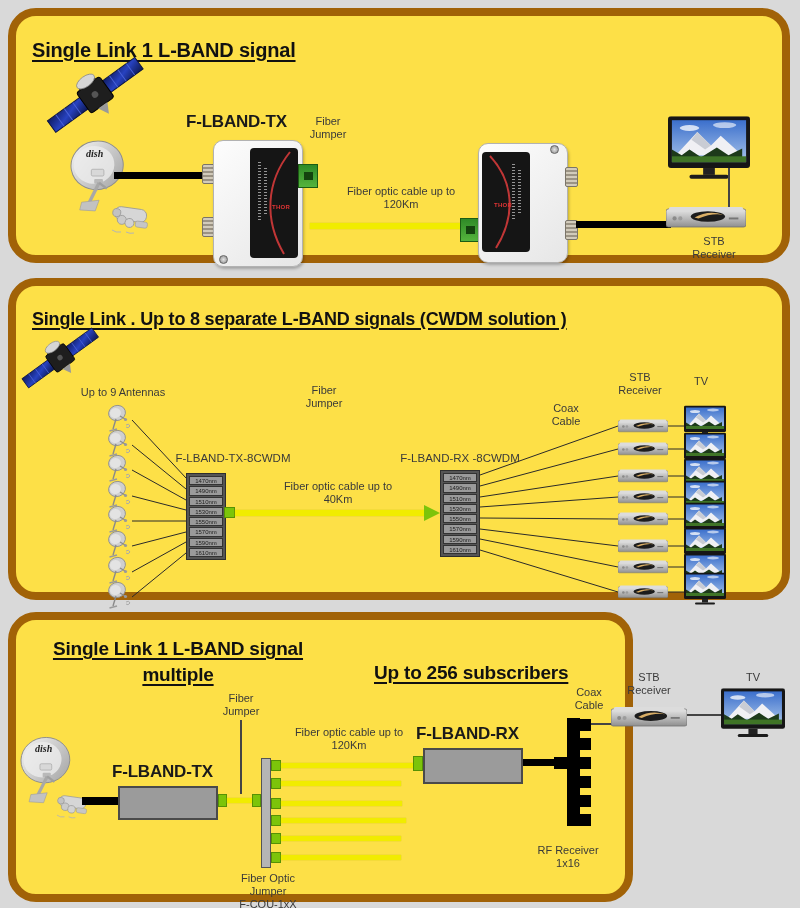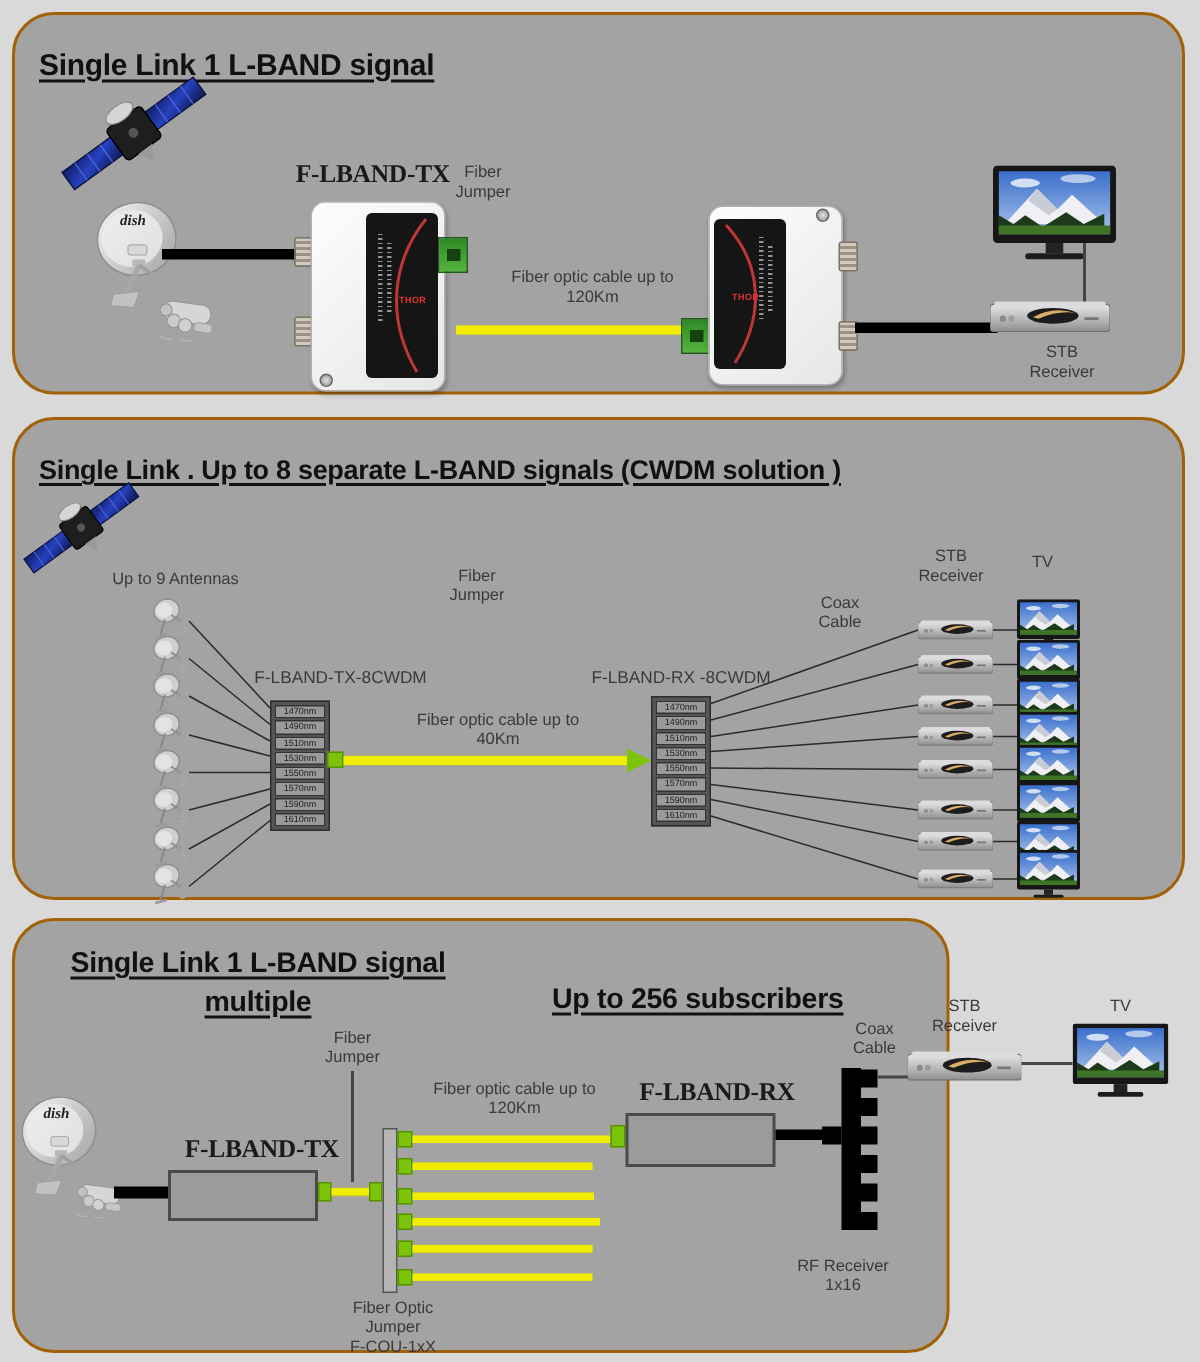--- a/index.html
+++ b/index.html
@@ -3,37 +3,37 @@
 <meta charset="utf-8">
 <style>
   html,body{margin:0;padding:0;}
   body{
     width:800px;height:908px;position:relative;
     background:#d9d9d9;
     font-family:"Liberation Sans", sans-serif;
     overflow:hidden;
   }
   .panel{
-    position:absolute;background:#a3a3a3;
-    border:2px solid #a16207;border-radius:28px;
+    position:absolute;background:#fde047;
+    border:8px solid #a16207;border-radius:28px;
     box-sizing:border-box;
   }
   .abs{position:absolute;}
   .title{
     position:absolute;font-weight:bold;color:#111;
     text-decoration:underline;text-decoration-thickness:2px;text-underline-offset:3px;
     white-space:nowrap;letter-spacing:-0.2px;
   }
   .lbl{
     position:absolute;font-size:11px;color:#3a3a3a;line-height:13px;text-align:center;
   }
   .lbl span{display:block;}
   .boldlbl{
-    position:absolute;font-size:17px;font-weight:bold;color:#1a1a1a;text-align:right;
-    white-space:nowrap;letter-spacing:-0.2px;font-family:Liberation Serif, serif;
+    position:absolute;font-size:17px;font-weight:bold;color:#1a1a1a;text-align:left;
+    white-space:nowrap;letter-spacing:-0.2px;
   }
   .cable-black{position:absolute;background:#000;}
   .cable-yellow{position:absolute;background:#f1ec00;box-shadow:0 0 1px #c9c400;}
   .thinline{position:absolute;background:#444;}
   .overlay{position:absolute;left:0;top:0;pointer-events:none;}
 
   
   .dev-body{
     position:absolute;background:linear-gradient(135deg,#fdfdfd,#e6e6e6);
     border:1px solid #b2b2b2;border-radius:10px;

